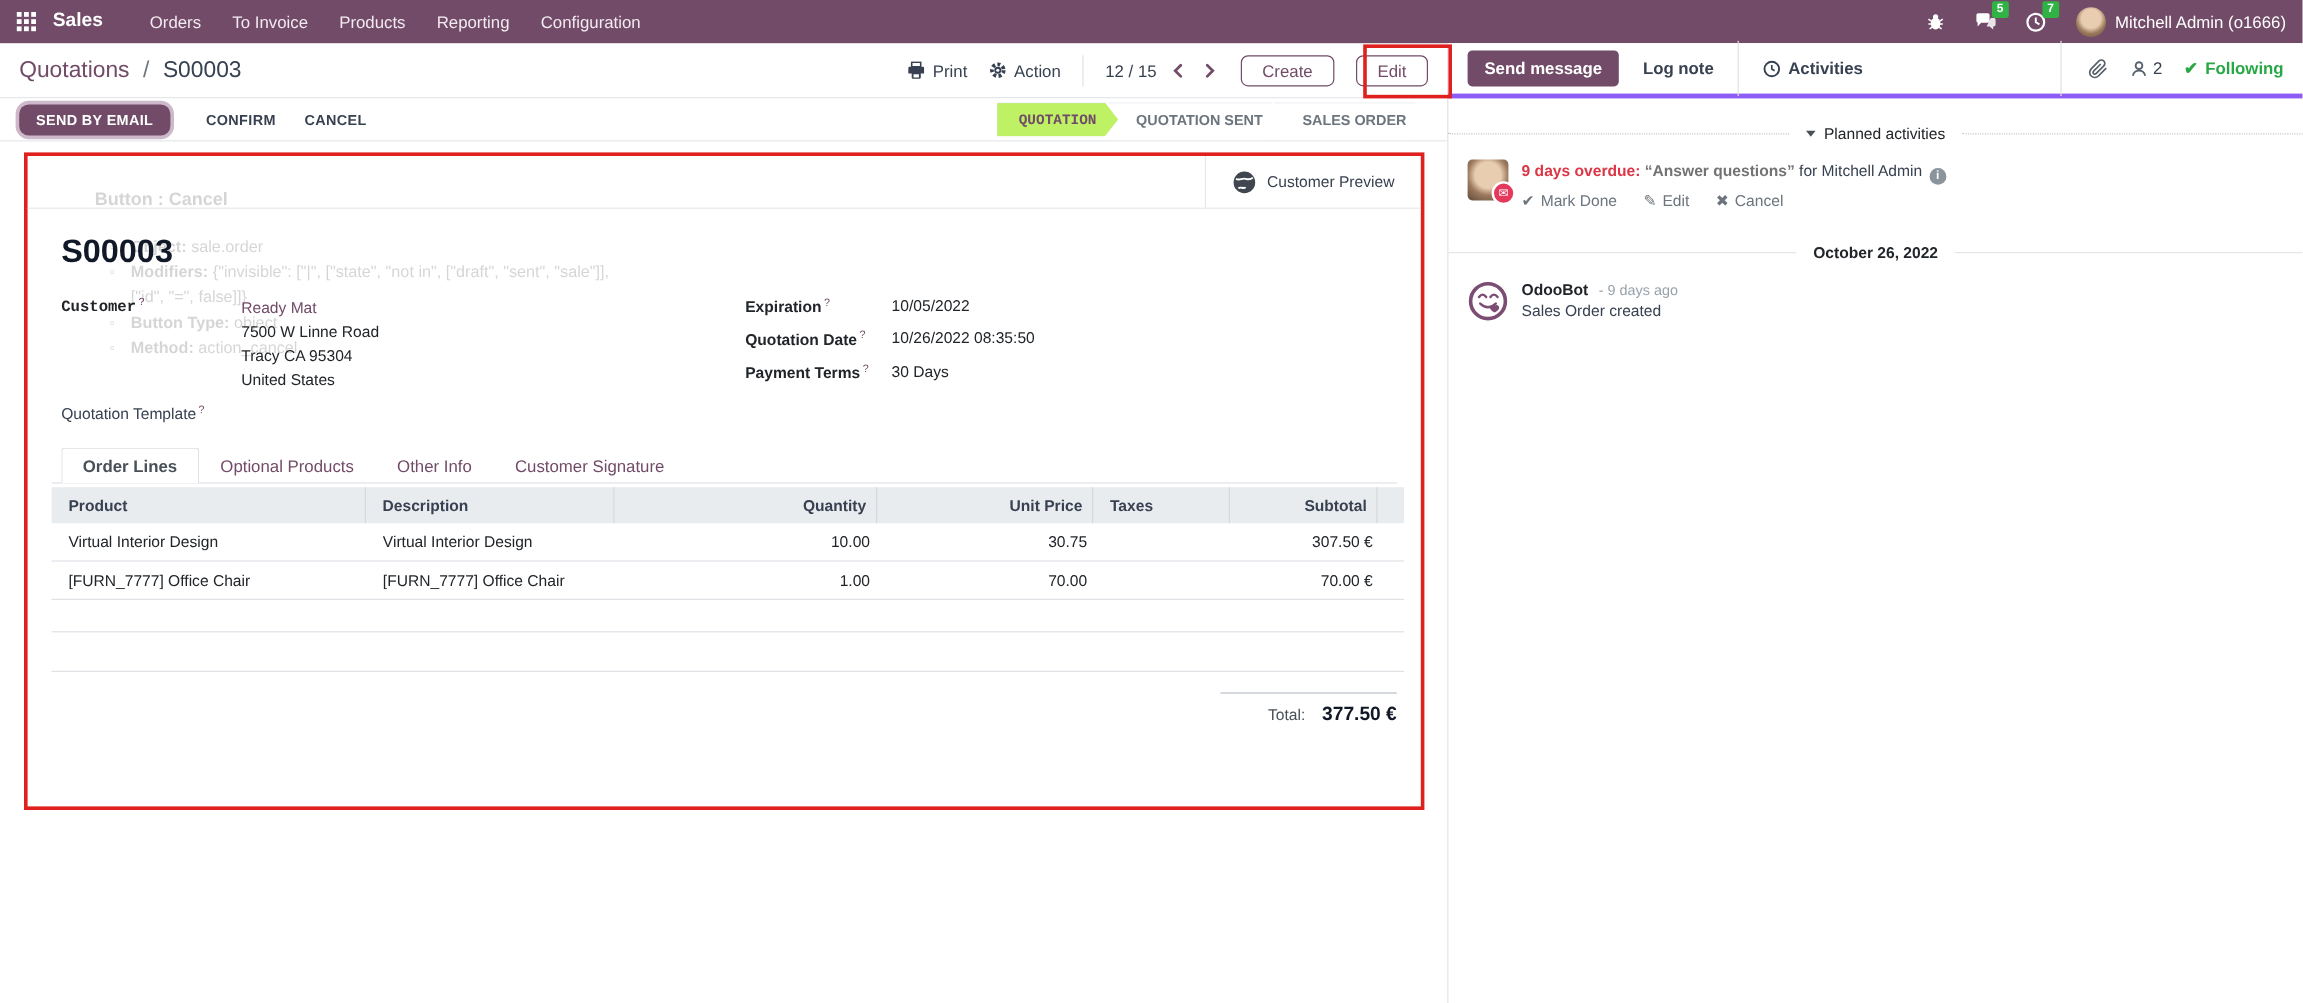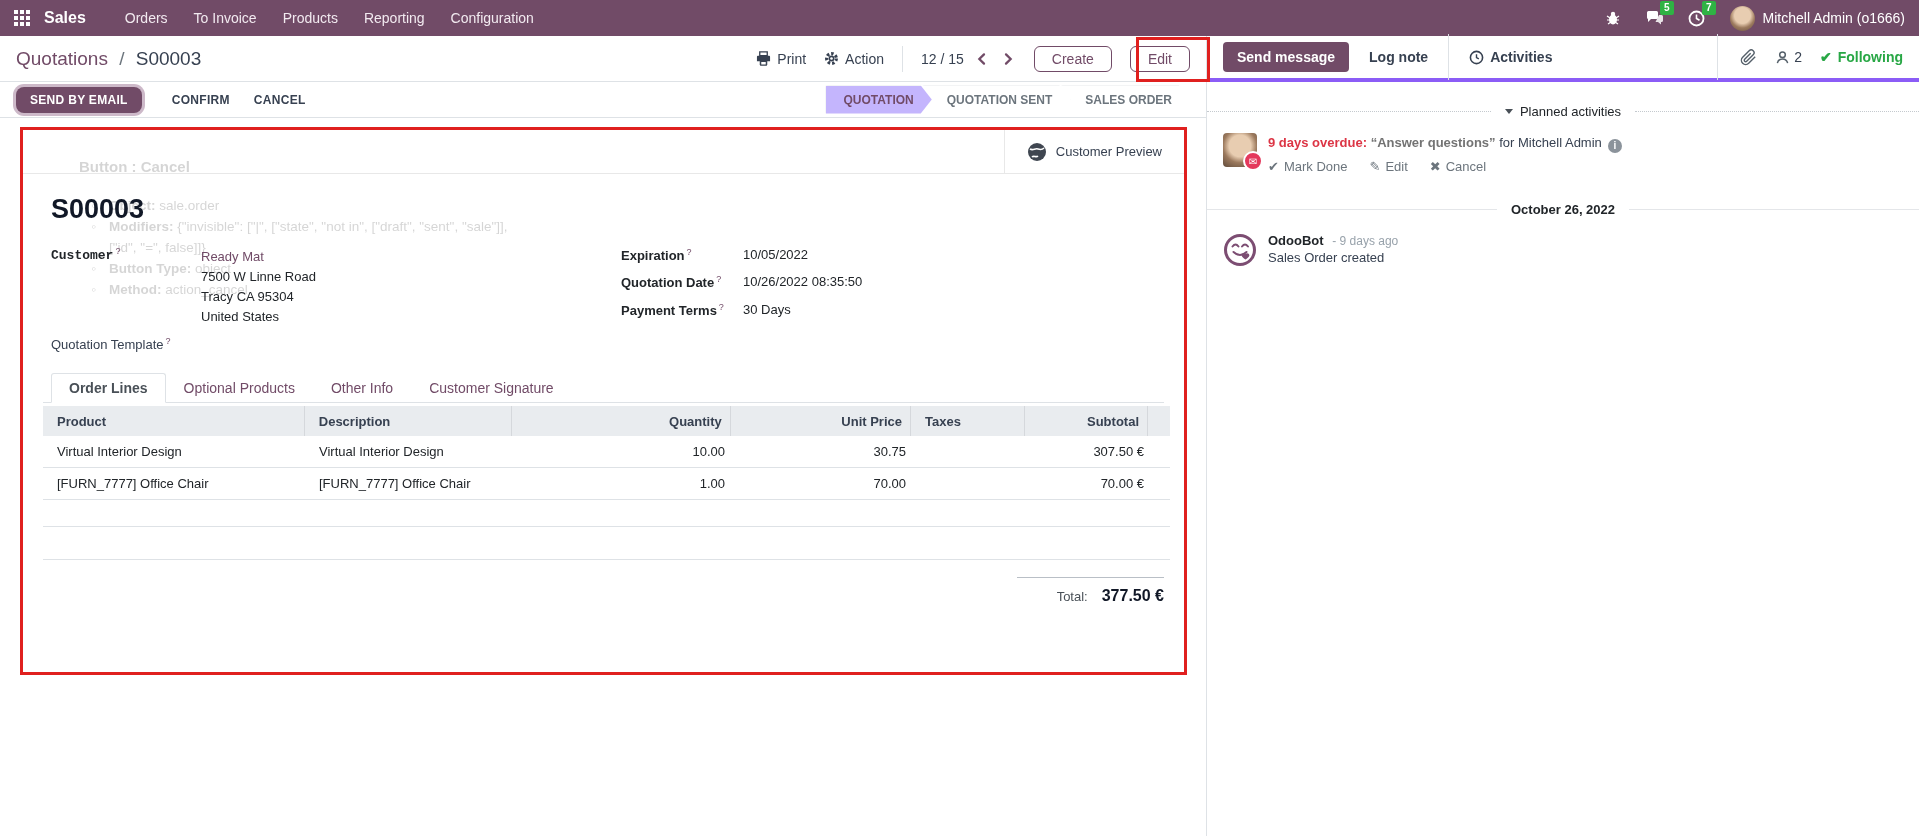--- a/index.html
+++ b/index.html
@@ -48,21 +48,21 @@
 
   
   .statusbar { height:36px; border-bottom:1px solid #dee2e6; display:flex; align-items:center; padding:0 16px; background:#fff; }
   .btn-status-primary { background:#714B67; color:#fff; border:none; border-radius:8px; box-shadow:0 0 0 3px #cdb9c9; font-size:12px; font-weight:700; padding:6px 14px; letter-spacing:.3px; cursor:pointer; font-family:inherit; margin-right:18px; }
   .btn-status { background:none; border:none; color:#374151; font-size:12px; font-weight:700; padding:6px 12px; letter-spacing:.3px; cursor:pointer; font-family:inherit; }
   .steps { margin-left:auto; display:flex; }
   .step { height:28px; display:flex; align-items:center; padding:0 18px 0 24px; font-size:12px; font-weight:700; color:#6c757d; background:#fff; cursor:pointer;
     clip-path:polygon(0 0, calc(100% - 11px) 0, 100% 50%, calc(100% - 11px) 100%, 0 100%, 11px 50%);
     filter:drop-shadow(0 0 1px #b9bfc6); margin-left:-9px; }
   .step.first { clip-path:polygon(0 0, calc(100% - 11px) 0, 100% 50%, calc(100% - 11px) 100%, 0 100%); margin-left:0; padding-left:18px; }
-  .step.active { background:#c4b5fd; color:#714B67; }
+  .step.active { background:#bef264; color:#714B67;font-family:Liberation Mono, monospace; }
 
   
   .form-area { flex:1; position:relative; background:#fff; }
   .sheet { position:absolute; left:20px; top:9px; width:1167px; height:548px; background:#fff; border:3px solid #e0201f; }
   .sheet-top { height:44px; border-bottom:1px solid #e8e8e8; display:flex; justify-content:flex-end; }
   .preview-btn { display:flex; align-items:center; gap:9px; border-left:1px solid #e8e8e8; padding:0 22px; cursor:pointer; color:#374151; font-size:13px; line-height:15px; }
   .sheet-content { position:relative; padding:0 20px; }
 
   .ghost { position:absolute; left:56px; top:-36px; width:442px; color:#6d6d6d; opacity:.28; pointer-events:none; }
   .ghost-title { font-size:15px; font-weight:700; margin-bottom:20px; }

